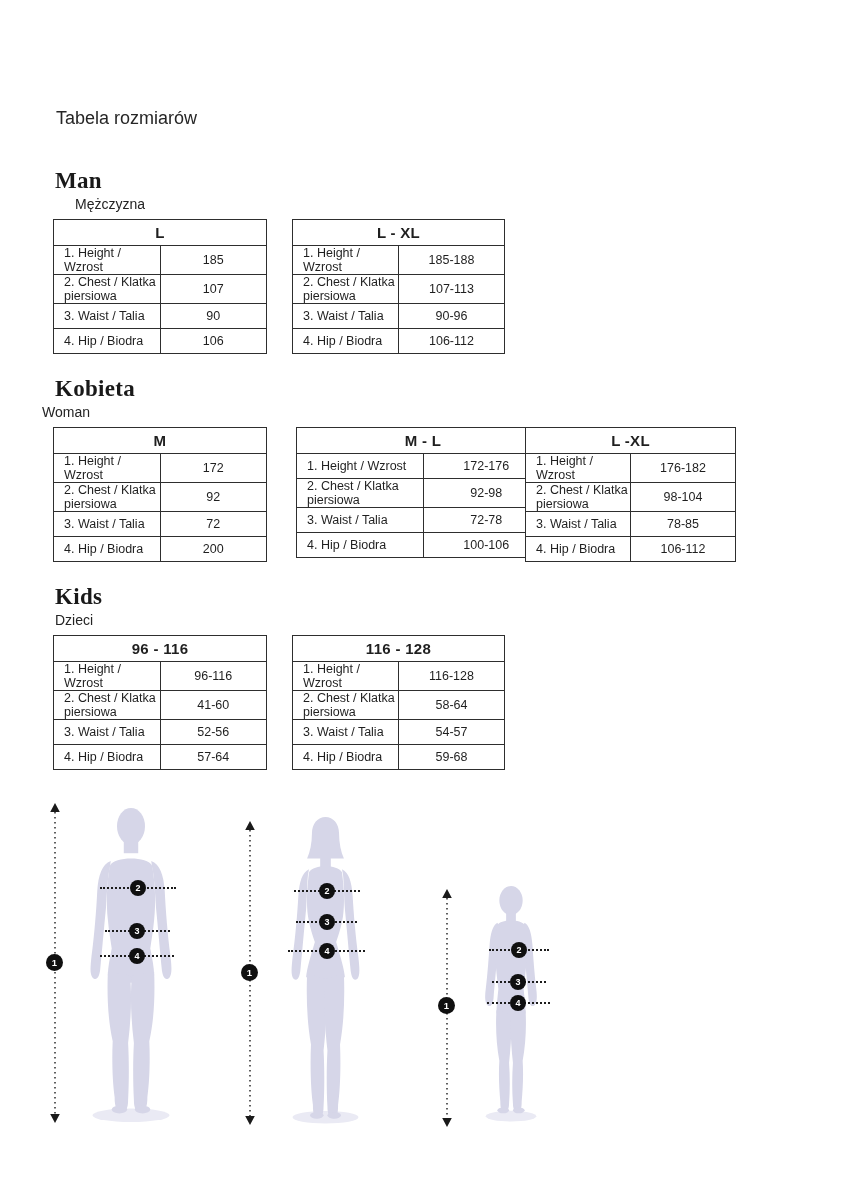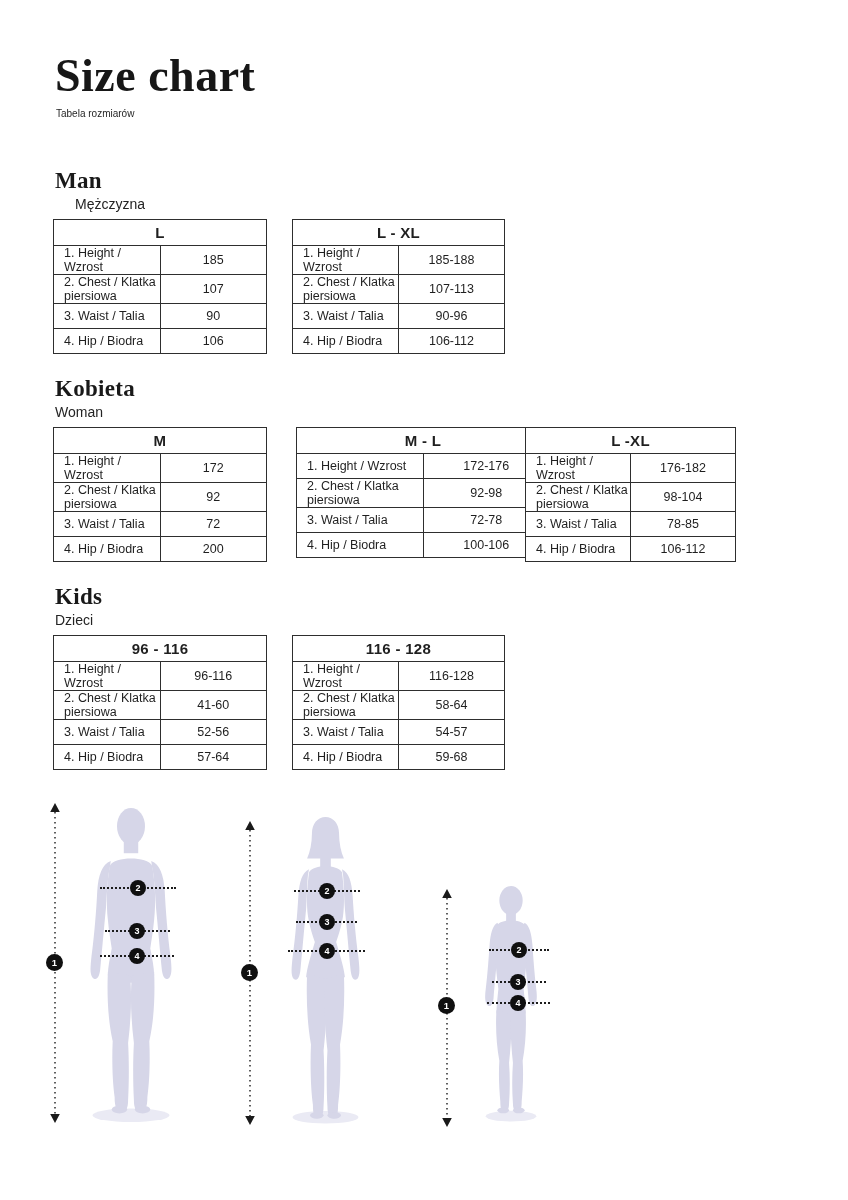--- a/index.html
+++ b/index.html
@@ -15,21 +15,21 @@
   html,body{background:#fff;}
   .page{
     position:relative;width:848px;height:1200px;background:#ffffff;
     font-family:"Liberation Sans",sans-serif;color:var(--text);overflow:hidden;
   }
   .page-title{
     position:absolute;left:55px;top:52px;
     font-family:"Liberation Serif",serif;font-size:46px;font-weight:600;
     letter-spacing:.5px;color:#171717;line-height:1.05;
   }
-  .page-subtitle{position:absolute;left:56px;top:108px;font-size:10px;color:#262626;}
+  .page-subtitle{position:absolute;left:56px;top:108px;font-size:18px;color:#262626;}
   .sec-heading{
     position:absolute;font-family:"Liberation Serif",serif;
     font-size:23px;font-weight:600;color:#191919;letter-spacing:.3px;
   }
   .sec-subheading{position:absolute;font-size:14px;color:#242424;}
   table.size-table{
     position:absolute;border-collapse:collapse;background:#fff;
     font-size:12.5px;color:#1f1f1f;table-layout:fixed;
   }
   table.size-table th,table.size-table td{border:1px solid var(--border);}
@@ -50,21 +50,20 @@
     font-size:9px;font-weight:bold;line-height:1;
     display:flex;align-items:center;justify-content:center;z-index:3;
   }
   .badge.big{width:17px;height:17px;font-size:9.5px;}
 </style>
 </head>
 <body>
 
 <div class="page">
 
-  <div class="page-title">Size chart</div>
   <div class="page-subtitle">Tabela rozmiarów</div>
 
   <div class="sec-heading" style="left:55px;top:168px;">Man</div>
   <div class="sec-subheading" style="left:55px;top:196px;margin-left:20px;">Mężczyzna</div>
 
   <table class="size-table" style="left:53px;top:219px;width:214px;">
     <thead>
         <tr>
           <th colspan="2">L</th>
         </tr>
@@ -109,21 +108,21 @@
           <td class="val">90-96</td>
         </tr>
       <tr>
           <td class="lbl">4. Hip / Biodra</td>
           <td class="val">106-112</td>
         </tr>
     </tbody>
   </table>
 
   <div class="sec-heading" style="left:55px;top:376px;">Kobieta</div>
-  <div class="sec-subheading" style="left:55px;top:404px;">Woman</div>
+  <div class="sec-subheading" style="left:42px;top:404px;">Woman</div>
 
   <table class="size-table" style="left:53px;top:427px;width:214px;">
     <thead>
         <tr>
           <th colspan="2">M</th>
         </tr>
       </thead>
     <tbody>
       <tr>
           <td class="lbl">1. Height / Wzrost</td>

